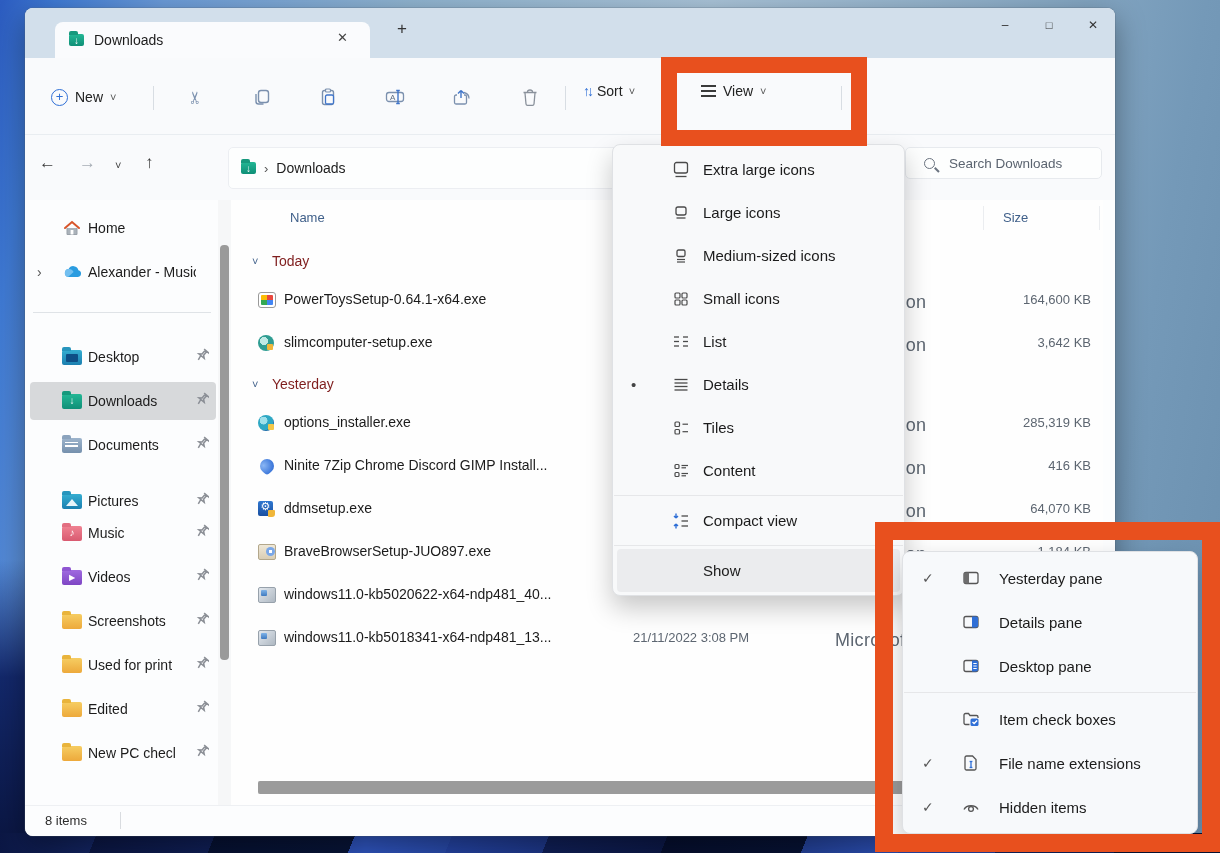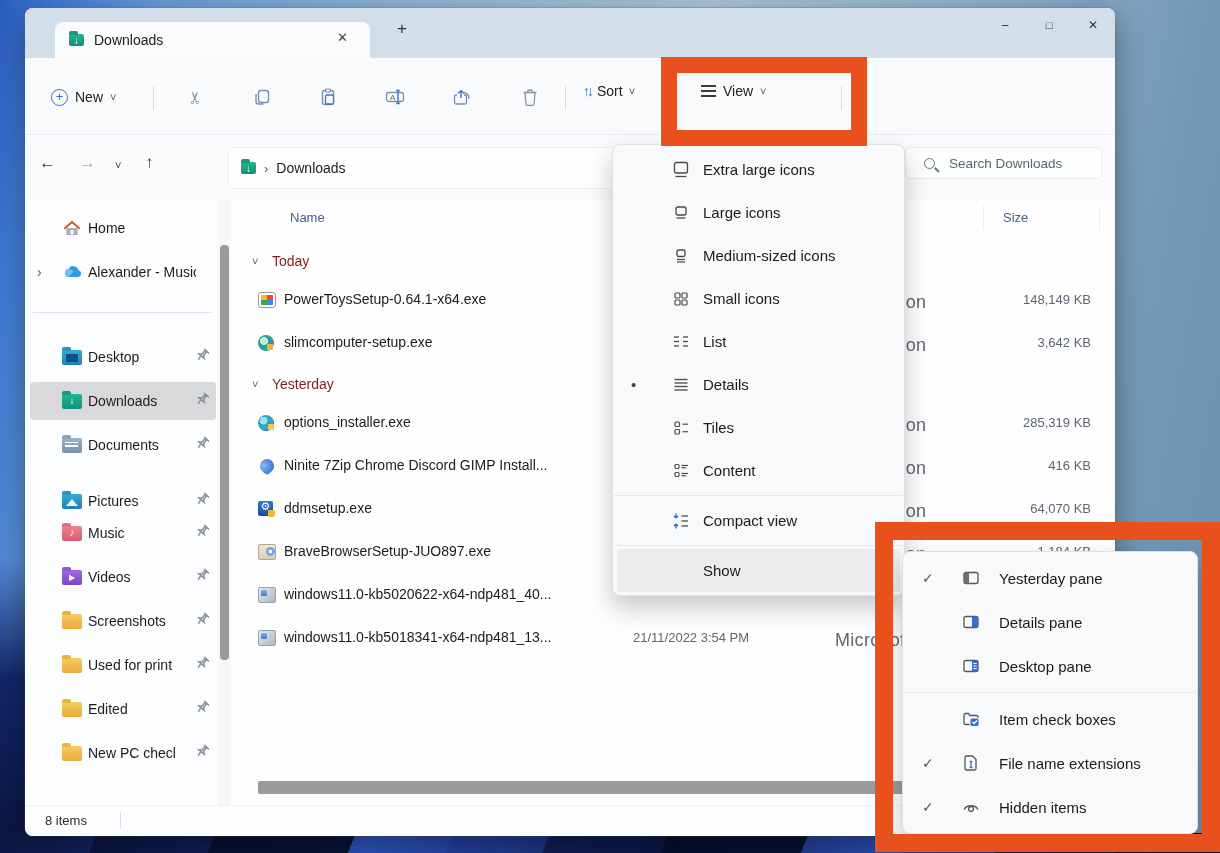--- a/index.html
+++ b/index.html
@@ -411,21 +411,21 @@
         <span class="g-chev">˅</span>
         <span class="g-label">Today</span>
       </div>
 
       <div class="frow" style="top:79px">
         <span class="f-ico">
             <div class="fico powertoys"></div>
           </span>
         <span class="f-name">PowerToysSetup-0.64.1-x64.exe</span>
         <span class="f-type">Application</span>
-        <span class="f-size">148,149 KB</span>
+        <span class="f-size">164,600 KB</span>
       </div>
       <div class="frow" style="top:122px">
         <span class="f-ico">
             <div class="fico slim"></div>
           </span>
         <span class="f-name">slimcomputer-setup.exe</span>
         <span class="f-type">Application</span>
         <span class="f-size">3,642 KB</span>
       </div>
 
@@ -470,21 +470,21 @@
         <span class="f-ico">
             <div class="fico msu"></div>
           </span>
         <span class="f-name">windows11.0-kb5020622-x64-ndp481_40...</span>
       </div>
       <div class="frow" style="top:417px">
         <span class="f-ico">
             <div class="fico msu"></div>
           </span>
         <span class="f-name">windows11.0-kb5018341-x64-ndp481_13...</span>
-        <span class="f-date">21/11/2022 3:54 PM</span>
+        <span class="f-date">21/11/2022 3:08 PM</span>
         <span class="f-type">Microsoft</span>
       </div>
 
       <div class="h-scroll">
         <div class="h-thumb"></div>
       </div>
     </div>
 
     <div class="statusbar">
       <span class="status-text">8 items</span>

